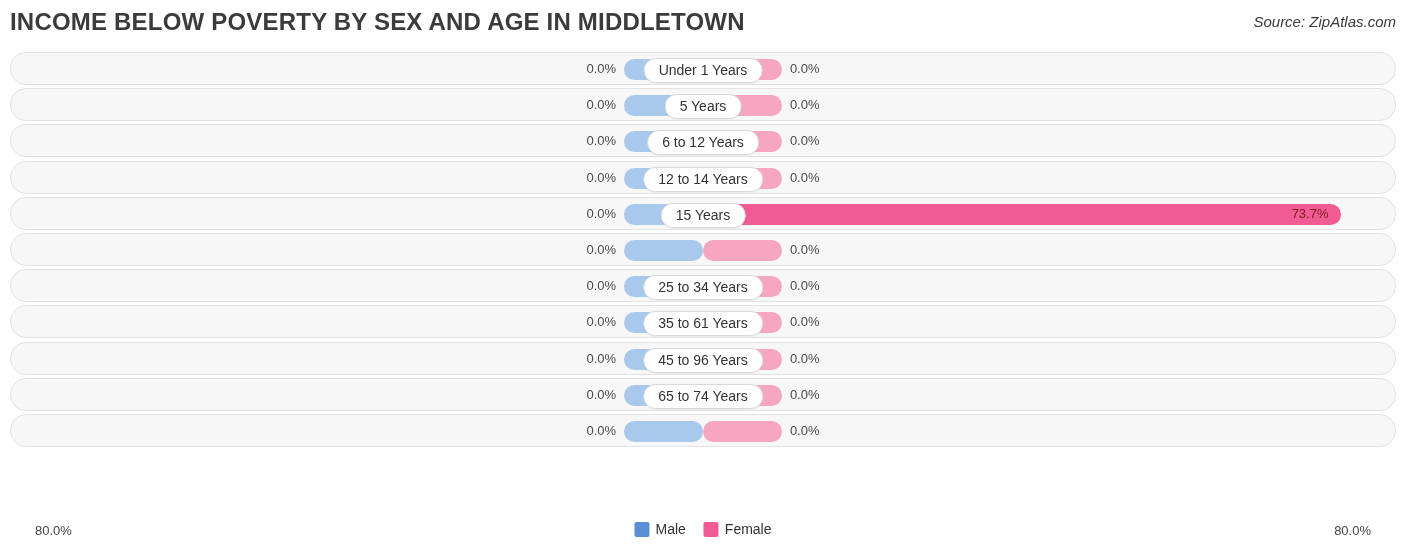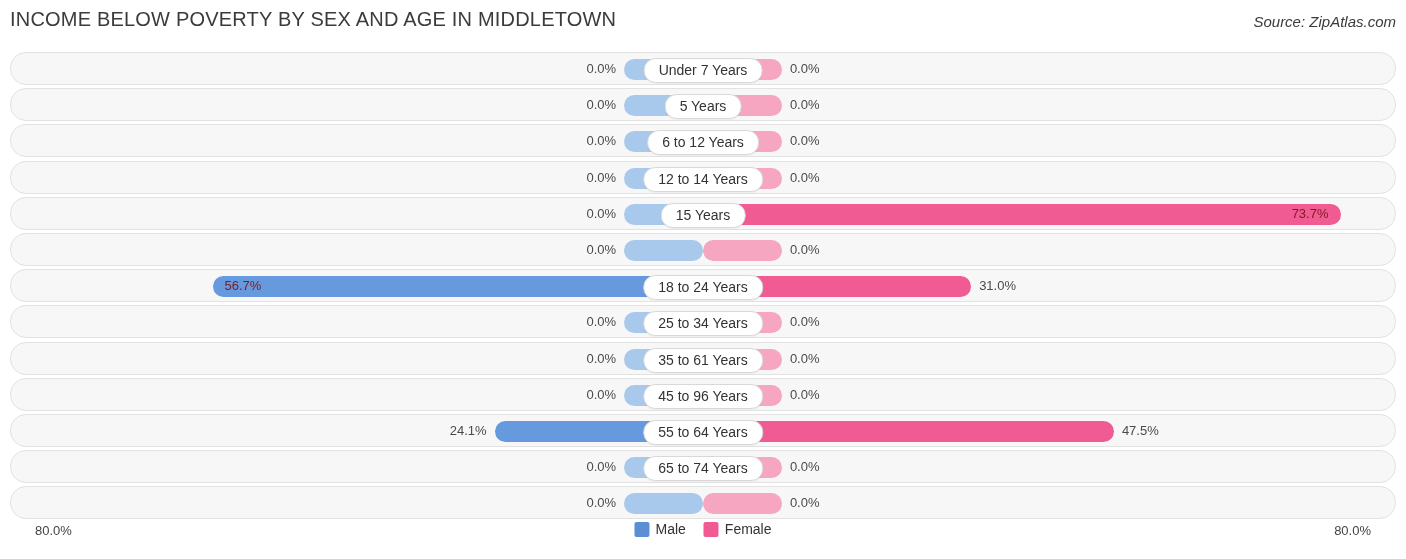--- a/index.html
+++ b/index.html
@@ -16,24 +16,24 @@
   }
   .page {
     position: relative;
     width: 1406px;
     height: 559px;
   }
   .title {
     position: absolute;
     left: 10px;
     top: 8px;
-    font-size: 20px;
+    font-size: 24px;
     letter-spacing: 0.2px;
     color: #3b3b3b;
-    font-weight: 400;
+    font-weight: 700;
     text-transform: uppercase;
     white-space: nowrap;
   }
   .source {
     position: absolute;
     right: 10px;
     top: 13px;
     font-size: 15px;
     font-style: italic;
     color: #3b3b3b;
@@ -164,21 +164,21 @@
   <div class="title">INCOME BELOW POVERTY BY SEX AND AGE IN MIDDLETOWN</div>
   <div class="source">Source: ZipAtlas.com</div>
 
   <div class="chart" id="chart">
       <div class="row">
         <div class="row-inner">
           <div class="bar male" style="width: 5.7%;"></div>
           <div class="val" style="right: 55.7%; margin-right: 8px;">0.0%</div>
           <div class="bar female" style="width: 5.7%;"></div>
           <div class="val" style="left: 55.7%; margin-left: 8px;">0.0%</div>
-          <div class="cat">Under 7 Years</div>
+          <div class="cat">Under 1 Years</div>
         </div>
       </div>
       <div class="row">
         <div class="row-inner">
           <div class="bar male" style="width: 5.7%;"></div>
           <div class="val" style="right: 55.7%; margin-right: 8px;">0.0%</div>
           <div class="bar female" style="width: 5.7%;"></div>
           <div class="val" style="left: 55.7%; margin-left: 8px;">0.0%</div>
           <div class="cat">5 Years</div>
         </div>
@@ -213,29 +213,20 @@
       <div class="row">
         <div class="row-inner">
           <div class="bar male" style="width: 5.7%;"></div>
           <div class="val" style="right: 55.7%; margin-right: 8px;">0.0%</div>
           <div class="bar female" style="width: 5.7%;"></div>
           <div class="val" style="left: 55.7%; margin-left: 8px;">0.0%</div>
         </div>
       </div>
       <div class="row">
         <div class="row-inner">
-          <div class="bar male big" style="width: 35.4375%;"></div>
-          <div class="val inside" style="left: 14.5625%; margin-left: 12px;">56.7%</div>
-          <div class="bar female big" style="width: 19.375%;"></div>
-          <div class="val" style="left: 69.375%; margin-left: 8px;">31.0%</div>
-          <div class="cat">18 to 24 Years</div>
-        </div>
-      </div>
-      <div class="row">
-        <div class="row-inner">
           <div class="bar male" style="width: 5.7%;"></div>
           <div class="val" style="right: 55.7%; margin-right: 8px;">0.0%</div>
           <div class="bar female" style="width: 5.7%;"></div>
           <div class="val" style="left: 55.7%; margin-left: 8px;">0.0%</div>
           <div class="cat">25 to 34 Years</div>
         </div>
       </div>
       <div class="row">
         <div class="row-inner">
           <div class="bar male" style="width: 5.7%;"></div>
@@ -245,29 +236,20 @@
           <div class="cat">35 to 61 Years</div>
         </div>
       </div>
       <div class="row">
         <div class="row-inner">
           <div class="bar male" style="width: 5.7%;"></div>
           <div class="val" style="right: 55.7%; margin-right: 8px;">0.0%</div>
           <div class="bar female" style="width: 5.7%;"></div>
           <div class="val" style="left: 55.7%; margin-left: 8px;">0.0%</div>
           <div class="cat">45 to 96 Years</div>
-        </div>
-      </div>
-      <div class="row">
-        <div class="row-inner">
-          <div class="bar male big" style="width: 15.0625%;"></div>
-          <div class="val" style="right: 65.0625%; margin-right: 8px;">24.1%</div>
-          <div class="bar female big" style="width: 29.6875%;"></div>
-          <div class="val" style="left: 79.6875%; margin-left: 8px;">47.5%</div>
-          <div class="cat">55 to 64 Years</div>
         </div>
       </div>
       <div class="row">
         <div class="row-inner">
           <div class="bar male" style="width: 5.7%;"></div>
           <div class="val" style="right: 55.7%; margin-right: 8px;">0.0%</div>
           <div class="bar female" style="width: 5.7%;"></div>
           <div class="val" style="left: 55.7%; margin-left: 8px;">0.0%</div>
           <div class="cat">65 to 74 Years</div>
         </div>

